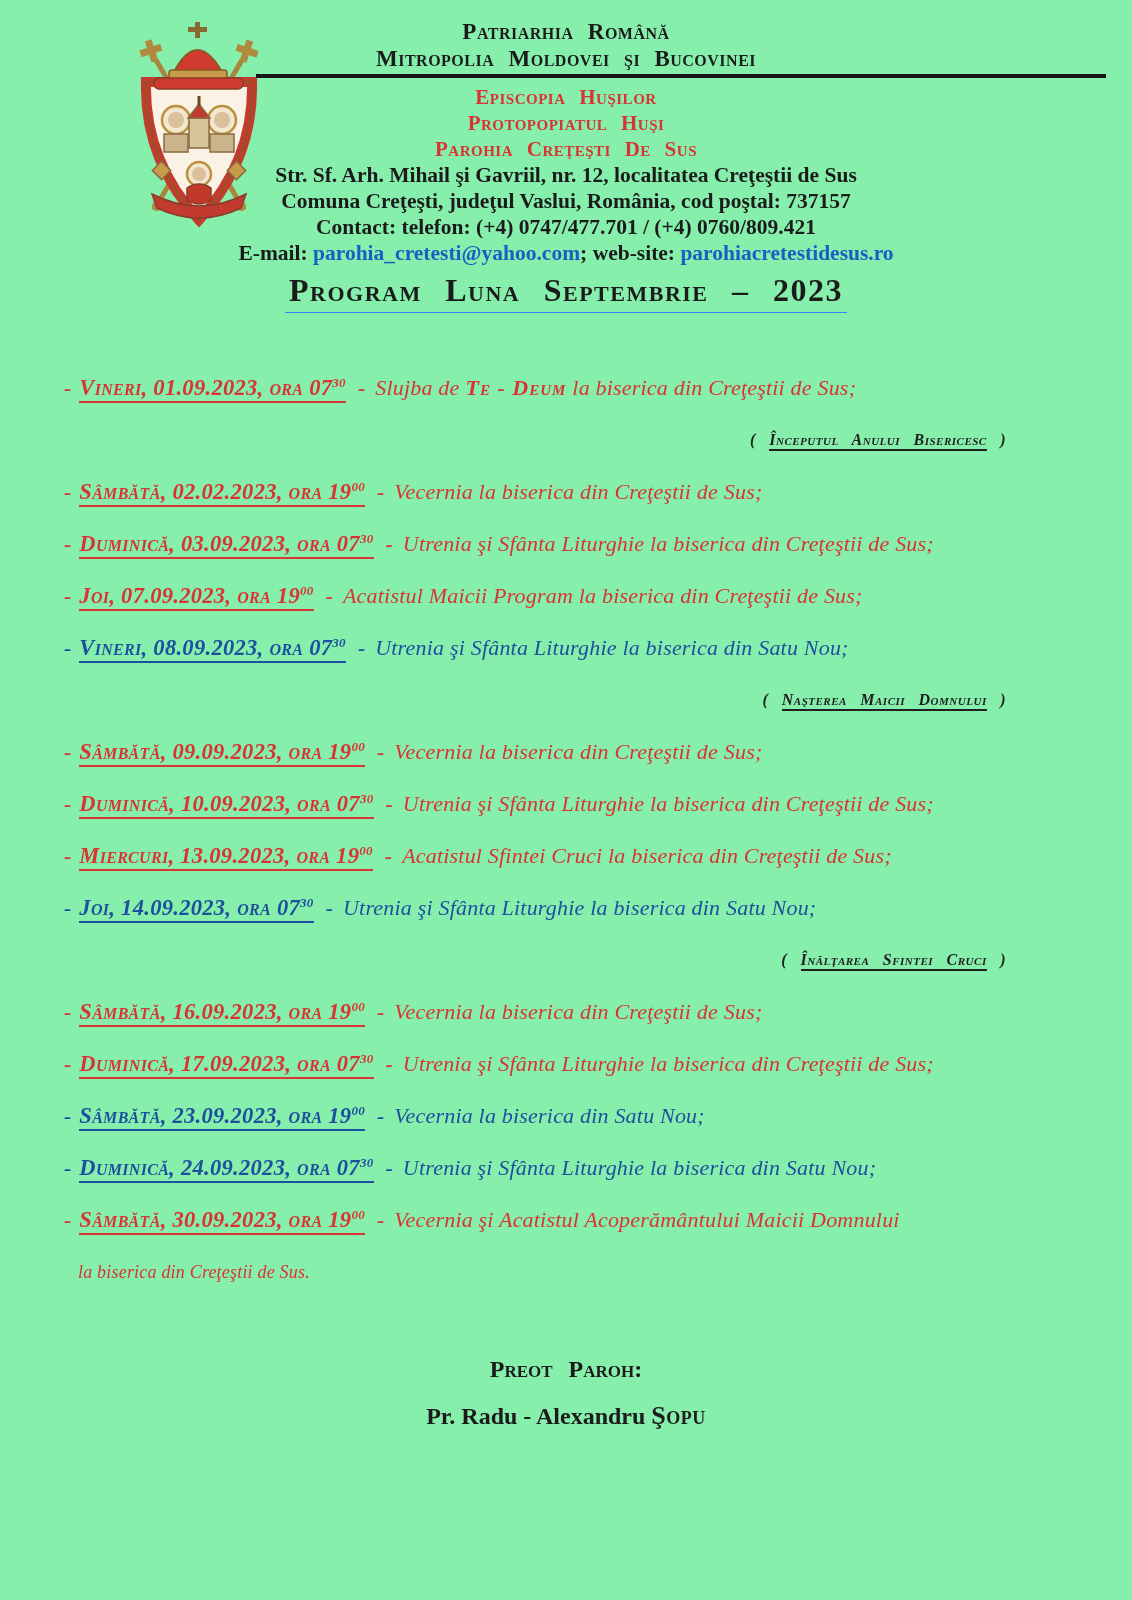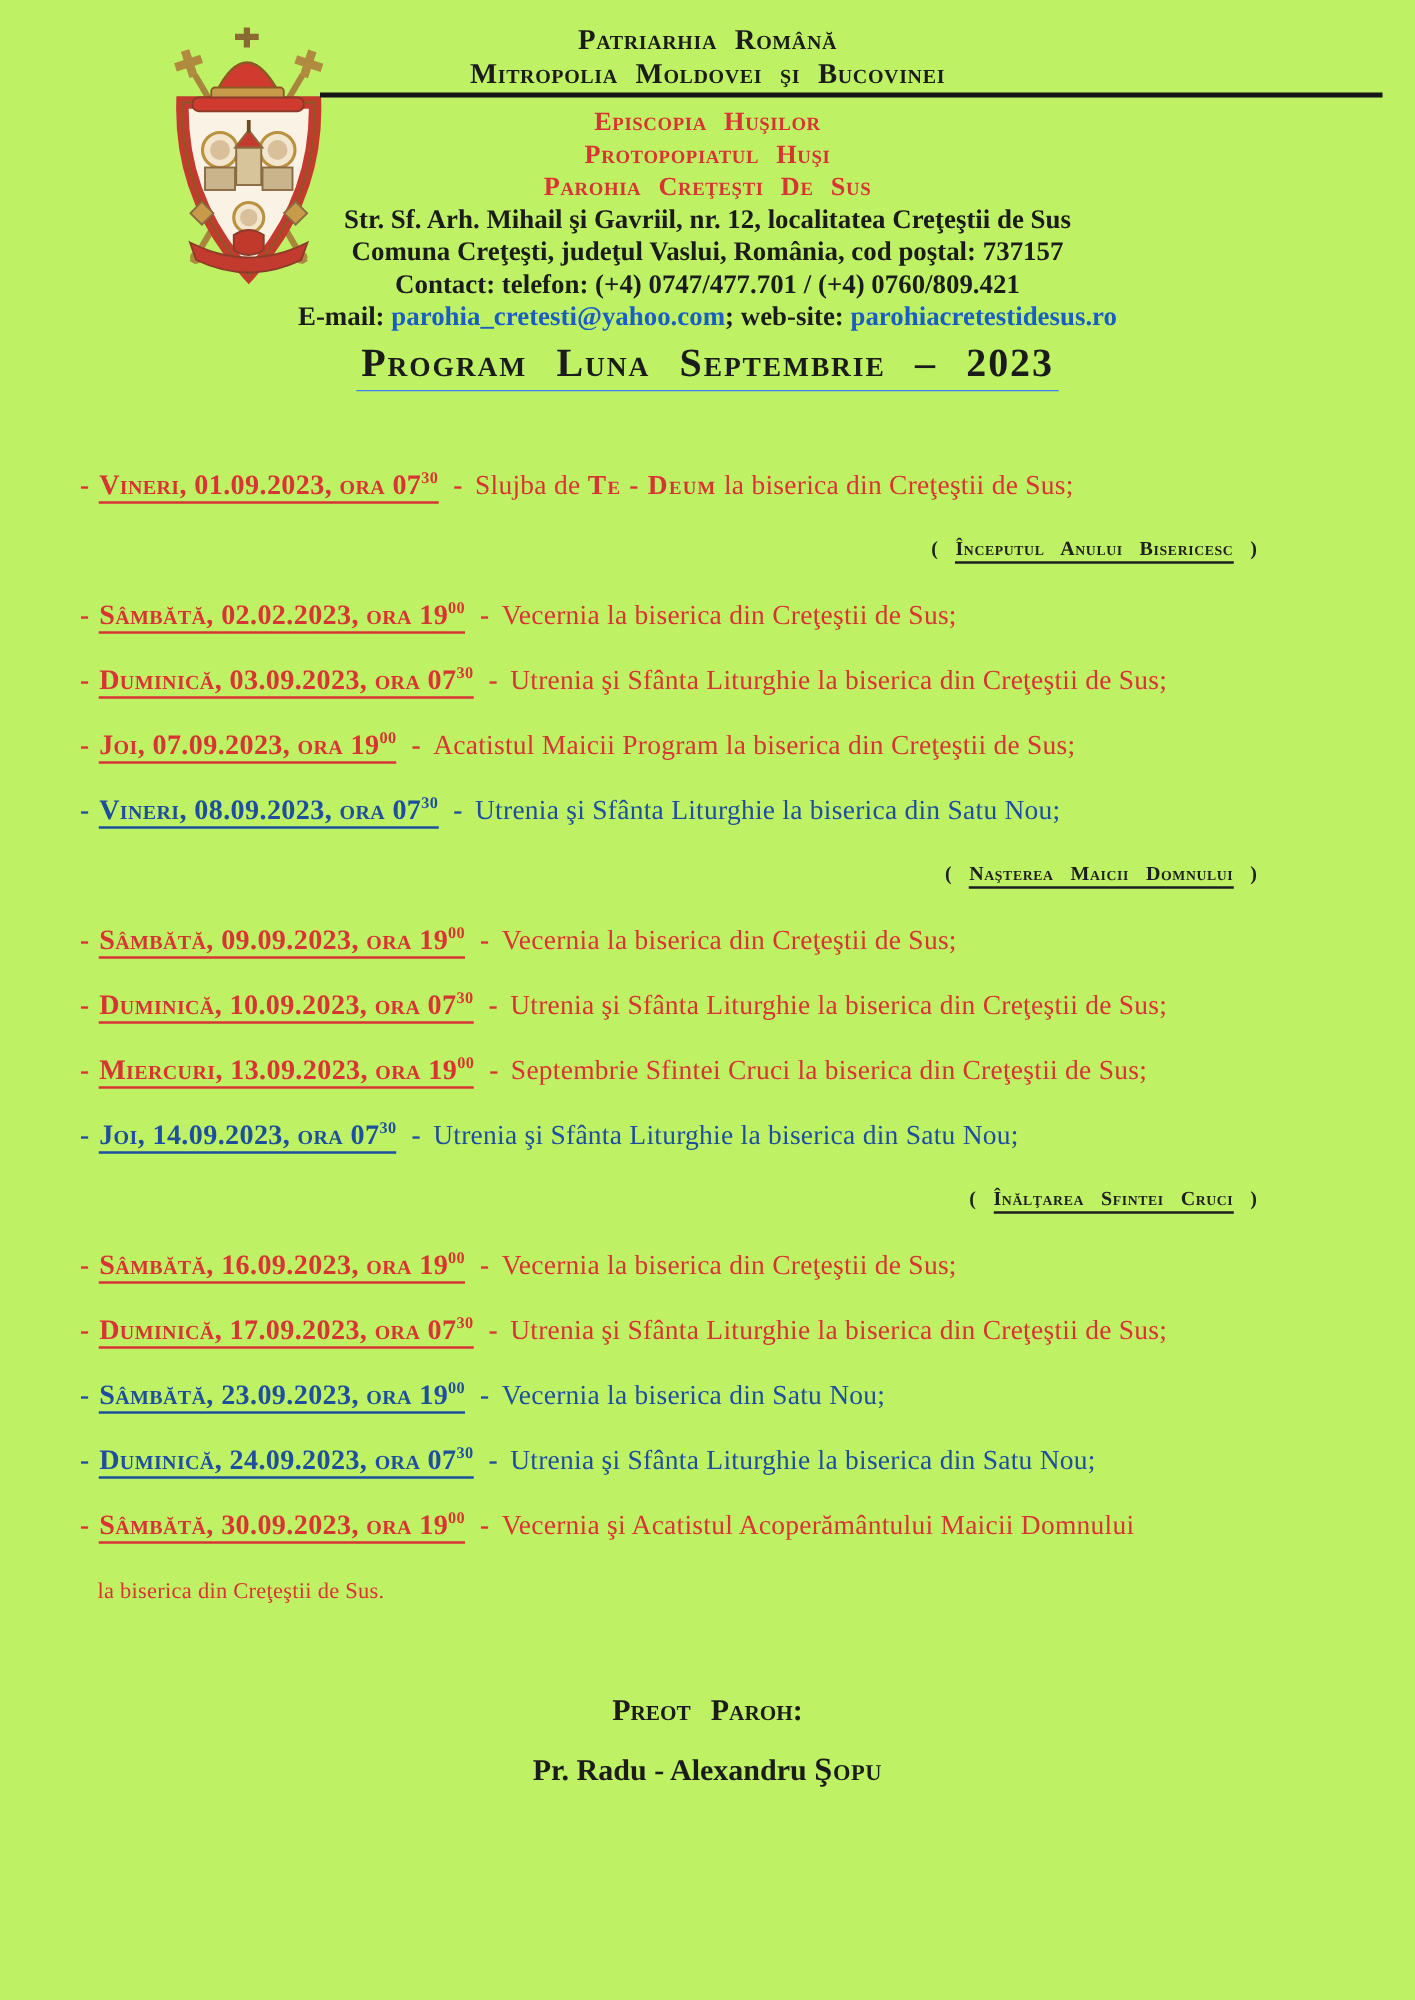--- a/index.html
+++ b/index.html
@@ -1,20 +1,20 @@
 <!DOCTYPE html>
 <html><head>
 <meta charset="utf-8">
 <style>
   html,body{margin:0;padding:0;background:#e8e8e8;}
   .page{
     position:relative;
     width:1132px;height:1600px;
     margin:0 auto;
-    background:#bef264;
+    background:#86efac;
     font-family:"Liberation Serif", serif;
     color:#1f1f1f;
     overflow:hidden;
   }
   
   .emblem{position:absolute;left:124px;top:18px;width:150px;height:218px;}
   .header-text{position:absolute;left:30px;top:18px;width:1072px;text-align:center;}
   .h-black{font-variant:small-caps;font-weight:bold;font-size:23px;line-height:27px;word-spacing:8px;letter-spacing:.5px;color:#1b1b1b;}
   .h-rule{position:absolute;left:256px;top:74px;width:850px;height:4px;background:#161616;}
   .h-red-wrap{margin-top:12px;}
@@ -24,21 +24,21 @@
   
   .title-wrap{position:absolute;left:0;top:272px;width:1132px;text-align:center;}
   .title{
     display:inline-block;
     font-variant:small-caps;font-weight:bold;font-size:32px;
     letter-spacing:1.5px;word-spacing:14px;color:#1b1b1b;
     border-bottom:1px solid #3b82f6;padding:0 4px 3px 4px;
   }
   
   .schedule{position:absolute;left:64px;top:374px;width:1008px;}
-  .row{margin-bottom:24px;line-height:28px;}
+  .row{margin-bottom:24px;line-height:28px;font-style:italic;}
   .entry{font-size:22px;}
   .c-red{color:#d93434;}
   .c-blue{color:#1d4f9e;}
   .dash{font-weight:bold;margin-right:8px;}
   .date{
     font-variant:small-caps;font-weight:bold;font-size:22.5px;
     border-bottom:2px solid currentColor;padding-bottom:1px;
     letter-spacing:.3px;
   }
   .date sup{font-size:13px;line-height:0;}
@@ -170,21 +170,21 @@
 
     <div class="row entry c-red">
       <span class="dash">-</span><span class="date"><span>Sâmbătă, 09.09.2023, ora 19</span><sup>00</sup></span><span class="sep">-</span><span class="desc">Vecernia la biserica din Creţeştii de Sus;</span>
     </div>
 
     <div class="row entry c-red">
       <span class="dash">-</span><span class="date"><span>Duminică, 10.09.2023, ora 07</span><sup>30</sup></span><span class="sep">-</span><span class="desc">Utrenia şi Sfânta Liturghie la biserica din Creţeştii de Sus;</span>
     </div>
 
     <div class="row entry c-red">
-      <span class="dash">-</span><span class="date"><span>Miercuri, 13.09.2023, ora 19</span><sup>00</sup></span><span class="sep">-</span><span class="desc">Septembrie Sfintei Cruci la biserica din Creţeştii de Sus;</span>
+      <span class="dash">-</span><span class="date"><span>Miercuri, 13.09.2023, ora 19</span><sup>00</sup></span><span class="sep">-</span><span class="desc">Acatistul Sfintei Cruci la biserica din Creţeştii de Sus;</span>
     </div>
 
     <div class="row entry c-blue">
       <span class="dash">-</span><span class="date"><span>Joi, 14.09.2023, ora 07</span><sup>30</sup></span><span class="sep">-</span><span class="desc">Utrenia şi Sfânta Liturghie la biserica din Satu Nou;</span>
     </div>
 
     <div class="row section">
       <span>(</span>
       <span class="sec-text">Înălţarea Sfintei Cruci</span>
       <span>)</span>

